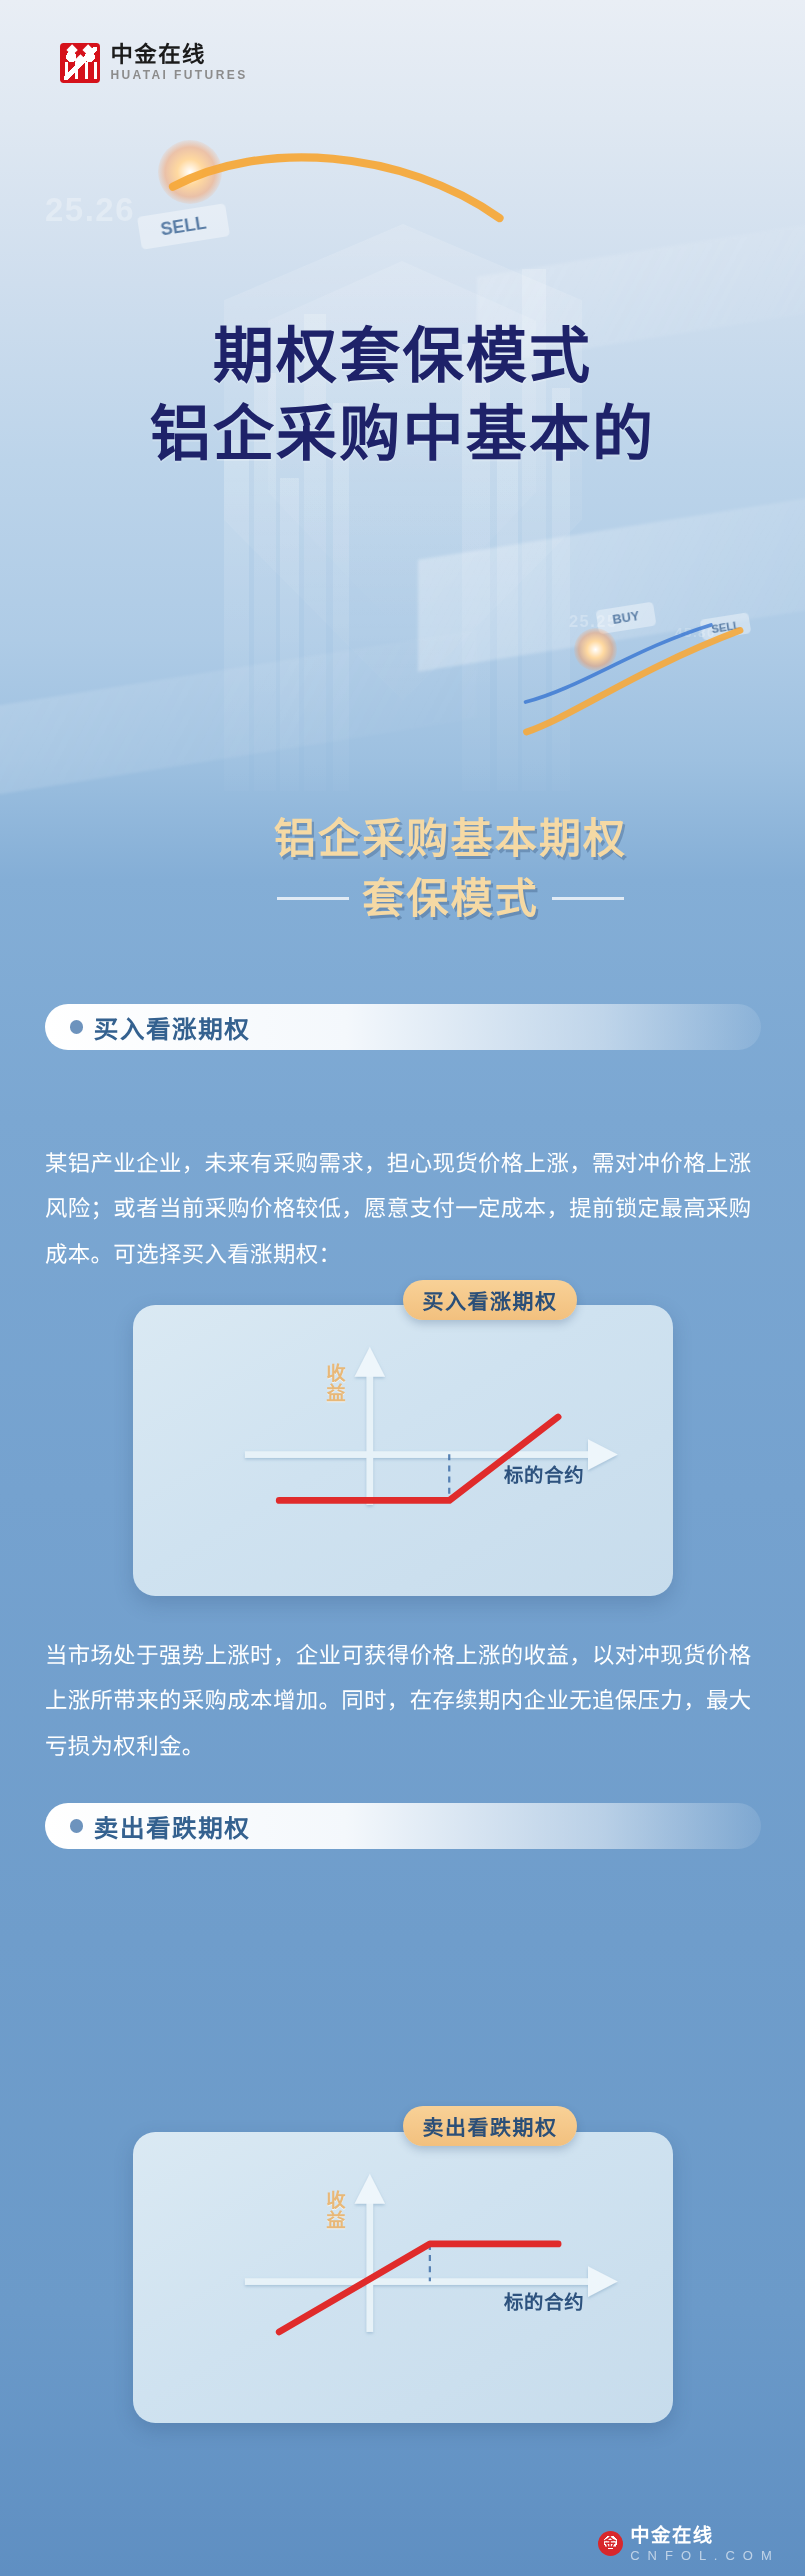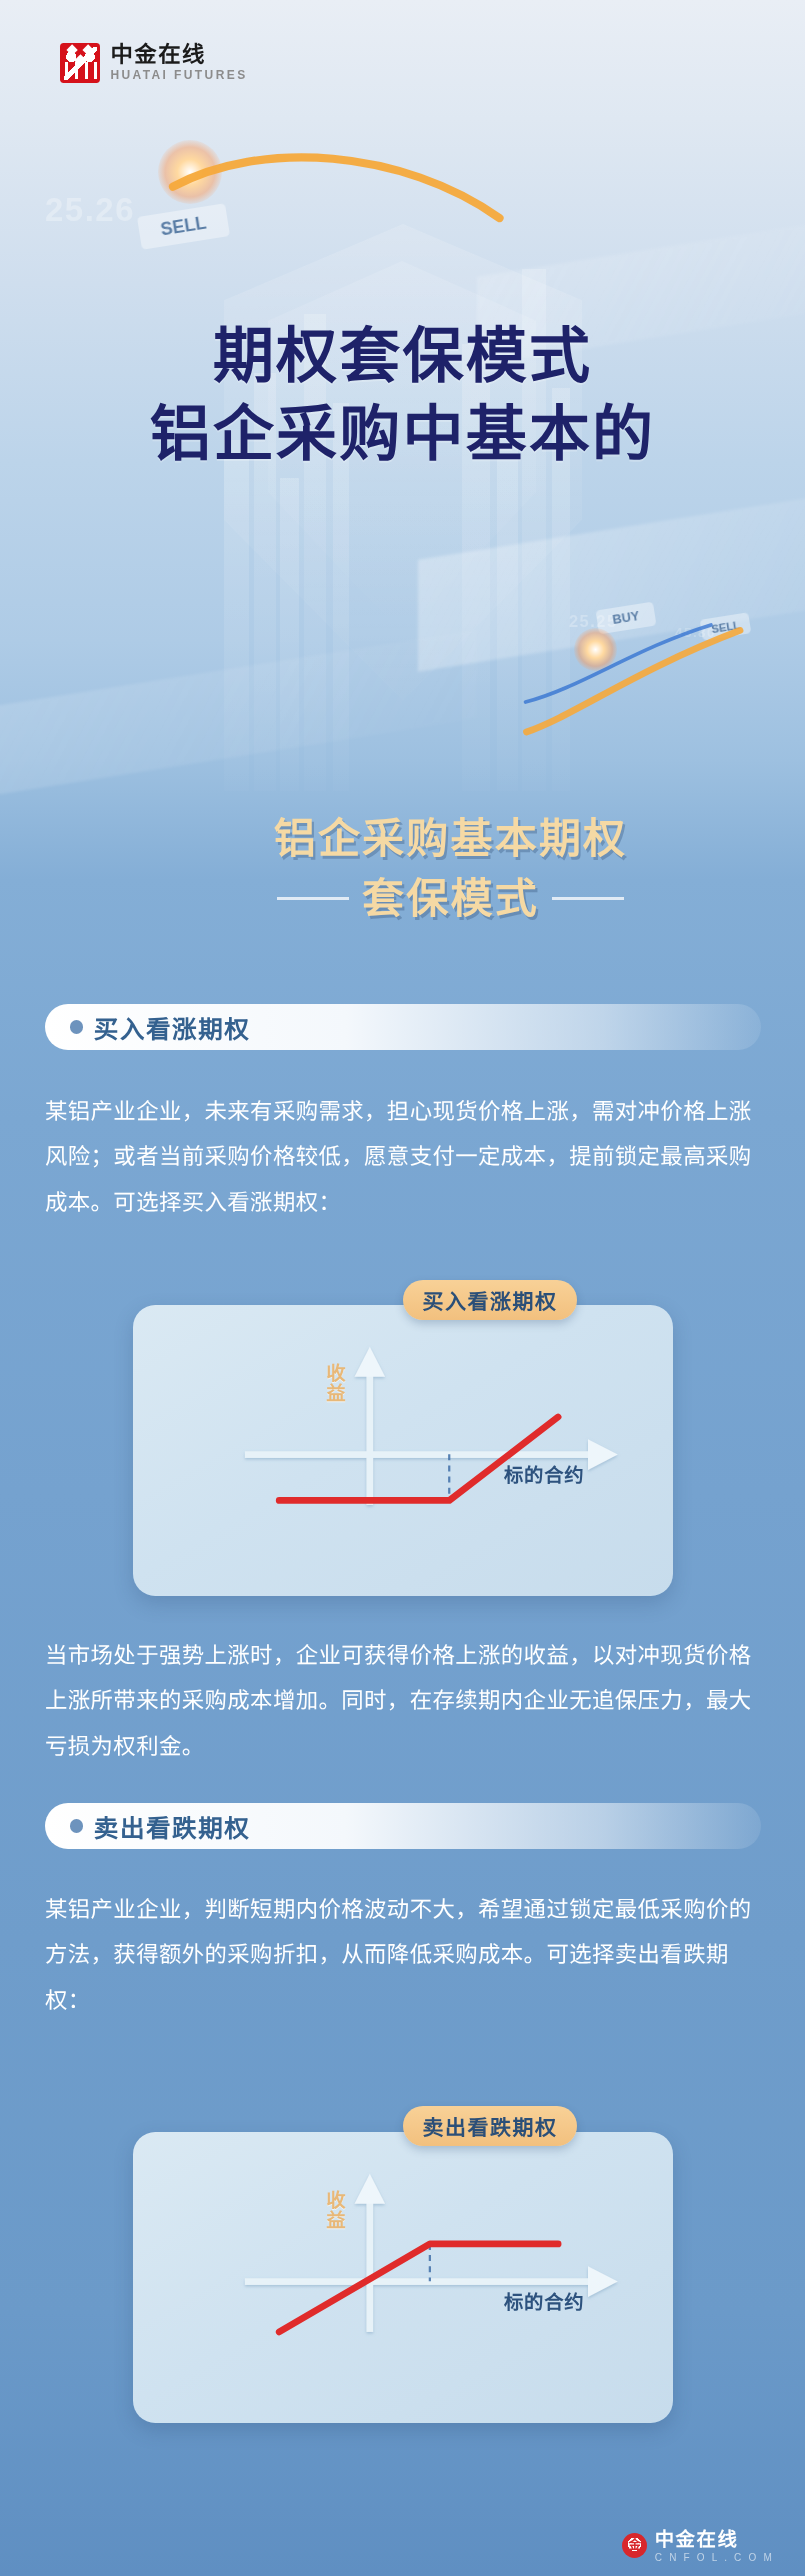--- a/index.html
+++ b/index.html
@@ -133,21 +133,21 @@
 
   
   #footer{ position:absolute; right:31px; bottom:13.4px; display:flex; align-items:center; gap:7.5px; }
   #footer .fmark{
     width:25px;height:25px;border-radius:50%;
     background:radial-gradient(circle at 50% 45%,#ffffff 0 6.7px,#d8272c 6.7px);
     display:flex;align-items:center;justify-content:center;
   }
   #footer .fmark b{ color:#d8272c; font-size:12.7px; font-weight:900; line-height:1; }
   #footer .ftxt .t1{ color:#ffffff; font-size:19.4px; font-weight:900; letter-spacing:1.5px; line-height:1.05;}
-  #footer .ftxt .t2{ color:rgba(255,255,255,.60); font-size:10px; letter-spacing:2.2px; margin-top:2.2px;}
+  #footer .ftxt .t2{ color:rgba(255,255,255,.60); font-size:13px; letter-spacing:2.2px; margin-top:2.2px;}
 </style>
 </head>
 <body>
 
 <div id="page">
 
   <div class="bars">
     <i style="left:224px;width:25px;height:351px;"></i>
     <i style="left:254px;width:22.4px;height:418px;"></i>
     <i style="left:280px;width:19.4px;height:313px;"></i>
@@ -213,21 +213,21 @@
       <span class="g">套保模式</span>
       <span class="rule"></span>
     </div>
   </div>
 
   <div class="sec-head" style="top:1004px;">
     <span class="dot"></span>
     <span class="txt">买入看涨期权</span>
   </div>
 
-  <div class="para" style="top:1089px;">某铝产业企业，未来有采购需求，担心现货价格上涨，需对冲价格上涨风险；或者当前采购价格较低，愿意支付一定成本，提前锁定最高采购成本。可选择买入看涨期权：</div>
+  <div class="para" style="top:1141px;">某铝产业企业，未来有采购需求，担心现货价格上涨，需对冲价格上涨风险；或者当前采购价格较低，愿意支付一定成本，提前锁定最高采购成本。可选择买入看涨期权：</div>
 
   <div class="card" style="top:1305px;">
     <div class="axis-label-y" style="left:190px;top:58px;">收益</div>
     <div class="axis-label-x" style="left:371px;top:154px;">标的合约</div>
     <svg class="chart-svg" width="540" height="291" viewBox="0 0 724 390">
       <defs>
         <filter id="ax1" x="-20%" y="-20%" width="160%" height="160%">
           <feDropShadow dx="0" dy="2" stdDeviation="2" flood-color="#7fa6c4" flood-opacity=".55"></feDropShadow>
         </filter>
       </defs>
@@ -247,21 +247,20 @@
   </div>
   <div class="badge" style="left:403px;top:1280px;">买入看涨期权</div>
 
   <div class="para" style="top:1633px;">当市场处于强势上涨时，企业可获得价格上涨的收益，以对冲现货价格上涨所带来的采购成本增加。同时，在存续期内企业无追保压力，最大亏损为权利金。</div>
 
   <div class="sec-head" style="top:1803px;">
     <span class="dot"></span>
     <span class="txt">卖出看跌期权</span>
   </div>
 
-  <div class="para" style="top:1887px;">某铝产业企业，判断短期内价格波动不大，希望通过锁定最低采购价的方法，获得额外的采购折扣，从而降低采购成本。可选择卖出看跌期权：</div>
 
   <div class="card" style="top:2132px;">
     <div class="axis-label-y" style="left:190px;top:58px;">收益</div>
     <div class="axis-label-x" style="left:371px;top:154px;">标的合约</div>
     <svg class="chart-svg" width="540" height="291" viewBox="0 0 724 390">
       <defs>
         <filter id="ax2" x="-20%" y="-20%" width="160%" height="160%">
           <feDropShadow dx="0" dy="2" stdDeviation="2" flood-color="#7fa6c4" flood-opacity=".55"></feDropShadow>
         </filter>
       </defs>

